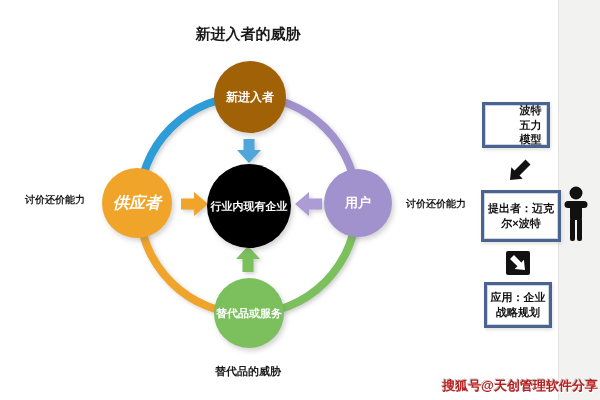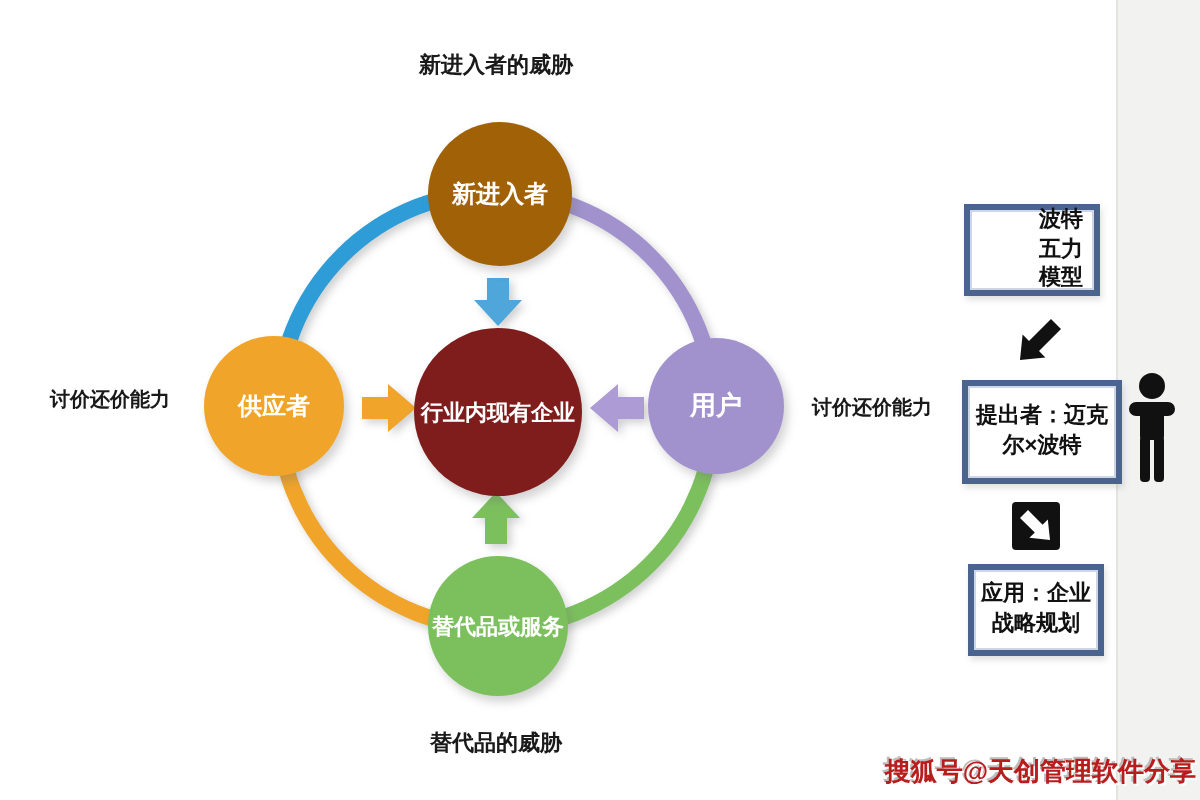--- a/index.html
+++ b/index.html
@@ -22,30 +22,30 @@
   .shadowed { filter: drop-shadow(2px 2px 2px rgba(120,120,120,0.35)); }
 
   .node {
     position: absolute; border-radius: 50%;
     display: flex; align-items: center; justify-content: center;
     color: #fff; font-weight: bold; text-align: center;
     box-shadow: 2px 3px 5px rgba(110,110,110,0.30);
     white-space: nowrap;
   }
   .node-top    { left: 214px; top: 61px;  width: 72px; height: 72px; font-size: 12px; }
-  .node-left   { left: 102px; top: 168px; width: 70px; height: 70px; font-size: 12px; }
+  .node-left   { left: 102px; top: 168px; width: 70px; height: 70px; font-size: 16px; font-style: italic; }
   .node-center { left: 207px; top: 164px; width: 84px; height: 84px; font-size: 11px; }
   .node-right  { left: 324px; top: 169px; width: 68px; height: 68px; font-size: 13px; }
   .node-bottom { left: 214px; top: 278px; width: 70px; height: 70px; font-size: 11px; }
 
   .edge-label {
     position: absolute; color: #1a1a1a; font-weight: bold;
     text-align: center; white-space: nowrap;
   }
-  .label-top    { left: 188px; top: 25px;  width: 120px; font-size: 11px; }
+  .label-top    { left: 188px; top: 25px;  width: 120px; font-size: 15px; }
   .label-bottom { left: 188px; top: 364px; width: 120px; font-size: 11px; }
   .label-left   { left: 22px;  top: 193px; width: 66px;  font-size: 10px; }
   .label-right  { left: 403px; top: 197px; width: 66px;  font-size: 10px; }
 
   .panel-box {
     position: absolute;
     background: #ffffff;
     border: 3px solid #4a648f;
     box-shadow: inset 0 0 0 1px #cdd6e4, 1px 2px 3px rgba(140,140,140,0.25);
     display: flex; align-items: center; justify-content: center;
@@ -91,21 +91,21 @@
       <polygon points="322,198.5 322,209.5 309,209.5 309,216 295,204 309,192 309,198.5" fill="#AC9BD4"></polygon>
     </g>
   </svg>
 
   <div class="node node-top" style="background-color: #a16207;">
     <span>新进入者</span>
   </div>
   <div class="node node-left" style="background-color: rgb(240, 164, 42);">
     <span>供应者</span>
   </div>
-  <div class="node node-center" style="background-color: #7f1d1d;">
+  <div class="node node-center" style="background-color: #000000;">
     <span>行业内现有企业</span>
   </div>
   <div class="node node-bottom" style="background-color: rgb(124, 192, 94);">
     <span>替代品或服务</span>
   </div>
   <div class="node node-right" style="background-color: rgb(161, 146, 206);">
     <span>用户</span>
   </div>
 
   <div class="edge-label label-top">新进入者的威胁</div>

